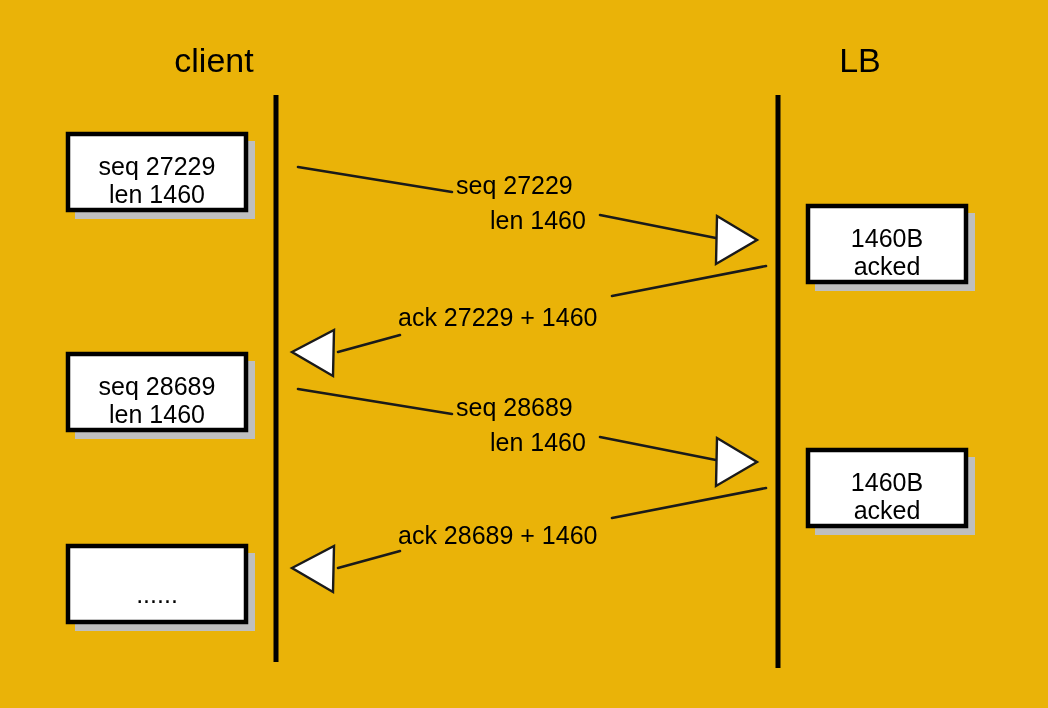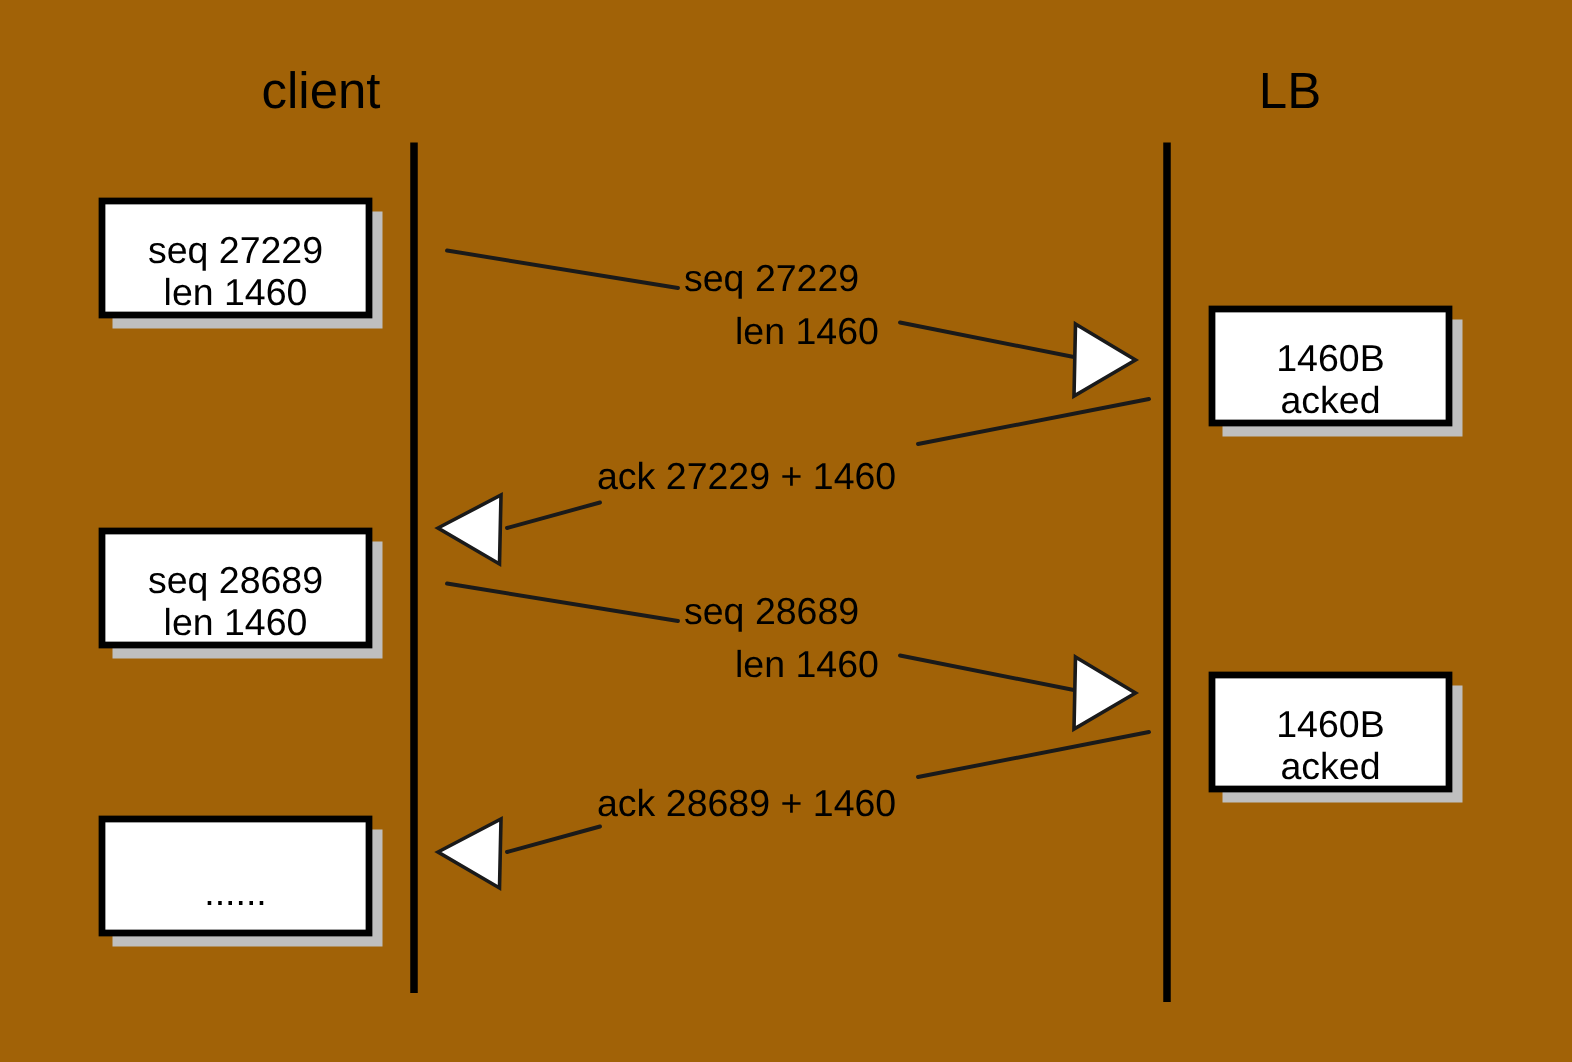--- a/index.html
+++ b/index.html
@@ -12,21 +12,21 @@
     width: 1048px;
     height: 708px;
     font-family: "Liberation Sans", sans-serif;
     color: #000000;
     overflow: hidden;
   }
   #diagram-root {
     position: relative;
     width: 1048px;
     height: 708px;
-    background: #a16207;
+    background: #eab308;
   }
   svg.diagram {
     display: block;
     width: 1048px;
     height: 708px;
   }
   .lane-title {
     font-family: "Liberation Sans", sans-serif;
     font-size: 34px;
     fill: #000000;

